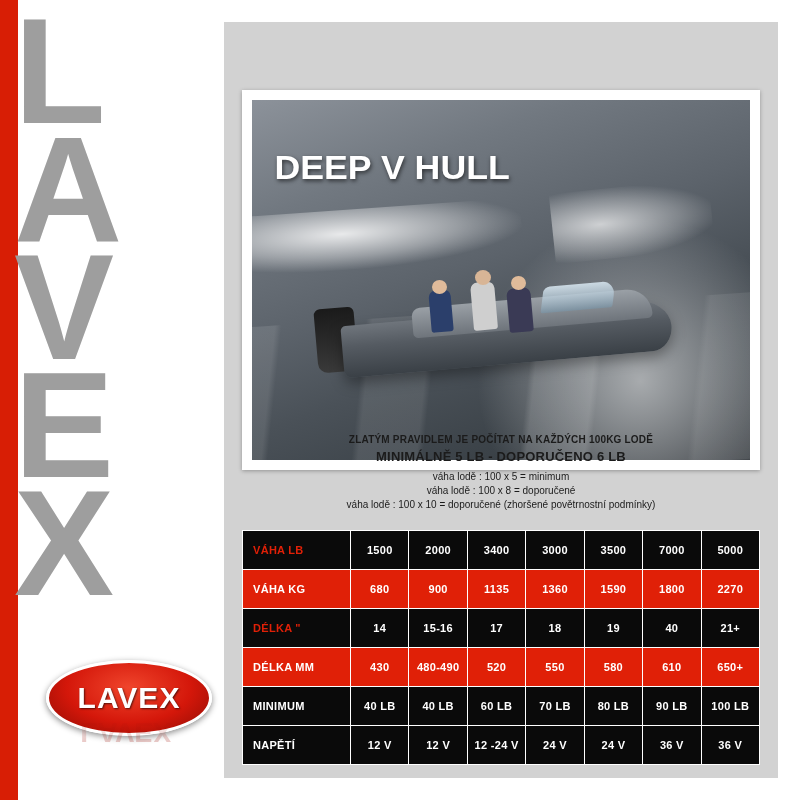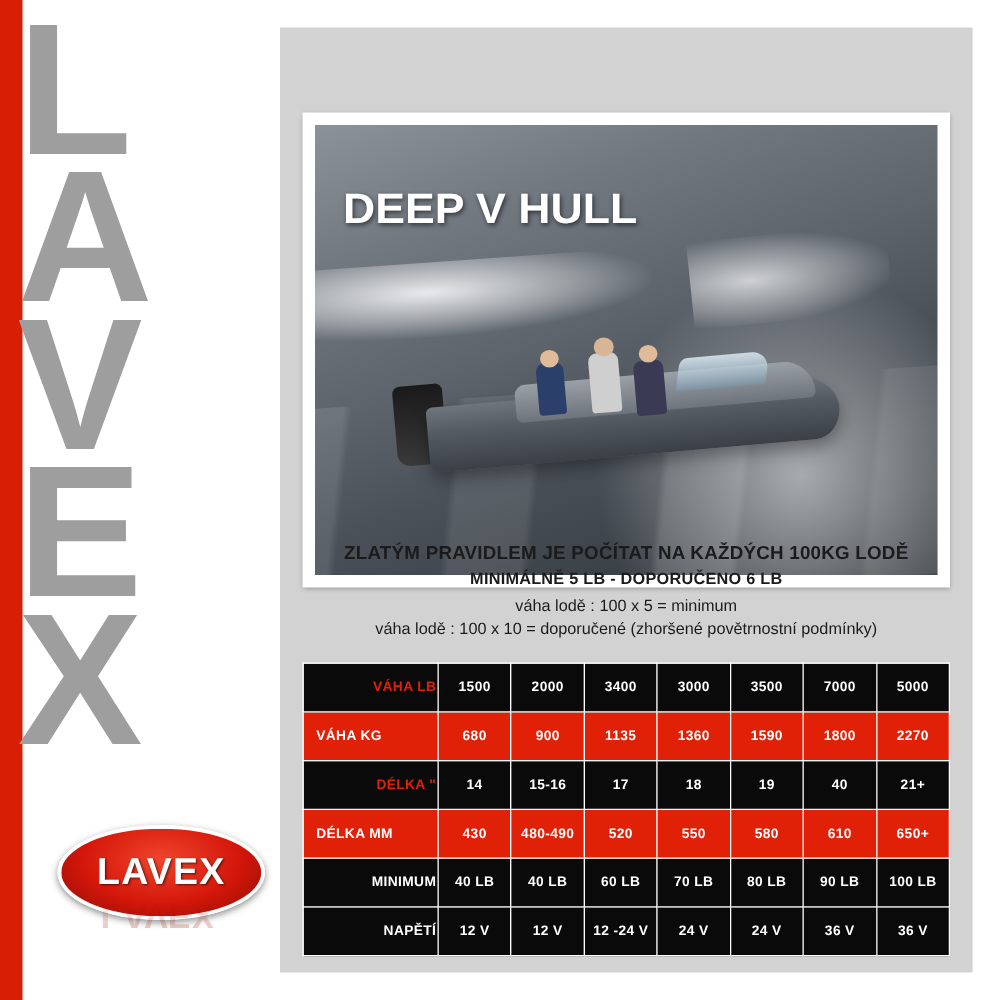--- a/index.html
+++ b/index.html
@@ -133,42 +133,42 @@
   .spray{
     position:absolute;left:300px;top:86px;width:160px;height:70px;
     background:radial-gradient(ellipse at 30% 50%, rgba(255,255,255,.7) 0%, rgba(255,255,255,.25) 50%, rgba(255,255,255,0) 75%);
     transform:rotate(-6deg);
   }
 
   
   .rules{
     position:absolute;left:18px;top:412px;width:518px;text-align:center;color:#1b1b1b;
   }
-  .rule-bold{font-weight:bold;font-size:15px;letter-spacing:.2px;margin-bottom:4px;}
+  .rule-bold{font-weight:bold;font-size:10px;letter-spacing:.2px;margin-bottom:4px;}
   .rule-bold2{font-weight:bold;font-size:13px;letter-spacing:.2px;margin-bottom:7px;}
-  .rule-line{font-size:13px;margin-bottom:3px;}
+  .rule-line{font-size:10px;margin-bottom:3px;}
 
   
   .table-wrap{position:absolute;left:18px;top:508px;width:518px;}
   table{border-collapse:collapse;width:100%;table-layout:fixed;}
   td{
     height:36px;
     text-align:center;
     font-size:11px;
     font-weight:bold;
     color:#ffffff;
     border:1px solid #ffffff;
     letter-spacing:.3px;
   }
   td.label{
     text-align:left;padding-left:10px;width:96px;
   }
   tr.black td{background:#0a0a0a;}
   tr.red td{background:#e02007;}
-  tr.black td.label{color:#ffffff;text-align:right;}
+  tr.black td.label{color:#ffffff;}
   tr.red td.label{color:#ffffff;}
   tr.black td.label{color:#ffffff;}
   tr.black td.label.redtext{color:#e02007;}
 </style>
 </head>
 <body>
 
 <div class="left-red"></div>
 
 <div class="watermark">
@@ -203,20 +203,21 @@
         <div class="p3head"></div>
       </div>
       <div class="spray"></div>
     </div>
   </div>
 
   <div class="rules">
     <div class="rule-bold">ZLATÝM PRAVIDLEM JE POČÍTAT NA KAŽDÝCH 100KG LODĚ</div>
     <div class="rule-bold2">MINIMÁLNĚ 5 LB   -   DOPORUČENO 6 LB</div>
     <div class="rule-line">váha lodě : 100 x 5 = minimum</div>
+    <div class="rule-line">váha lodě : 100 x 8 = doporučené</div>
     <div class="rule-line">váha lodě : 100 x 10 = doporučené (zhoršené povětrnostní podmínky)</div>
   </div>
 
   <div class="table-wrap">
     <table>
       <tbody id="table-body">
           <tr class="black">
             <td class="label redtext">VÁHA LB</td>
             <td>1500</td>
             <td>2000</td>

